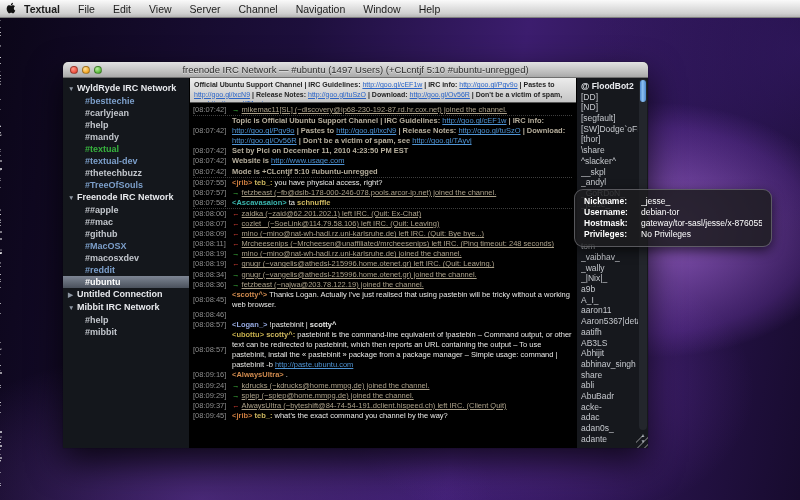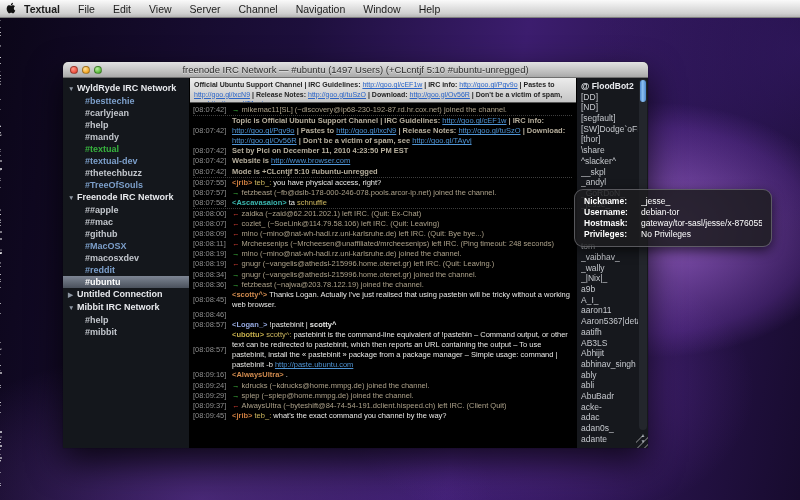--- a/index.html
+++ b/index.html
@@ -74,25 +74,25 @@
   }
   .chatlog { position:absolute; left:0; top:25px; right:0; bottom:22px; padding:2px 4px 0 3px; overflow:hidden;
              font-size:7.5px; line-height:10.1px; }
   .row { display:flex; align-items:center; }
   .row.sep { border-bottom:1px dotted #3e3e3e; }
   .time { color:#8d8d8d; min-width:39px; flex:0 0 39px; }
   .msg { flex:1; word-wrap:break-word; min-width:0; }
 
   .s-t { color:#e8e8e6; }
   .s-g { color:#b6ae9c;font-weight:bold; }
-  .s-j { color:#aba089; }
+  .s-j { color:#aba089;text-decoration:underline; }
   .s-ja { color:#3bb33b; font-weight:bold; }
   .s-pa { color:#cc3b2f; font-weight:bold; }
   .s-l { color:#4f94d4; text-decoration:underline; }
-  .s-m { color:#cdb75f; font-weight:normal; }
+  .s-m { color:#cdb75f; font-weight:bold; }
   .s-n { font-weight:bold; }
   .s-b { color:#e8e8e6; font-weight:bold; }
   .topicbar .s-g { color:#1e1e1e; }
   .topicbar .s-l { color:#2a64c8; }
 
   .inputwrap { position:absolute; left:3px; right:3px; bottom:4px; height:16px;
     border:2px solid #e3e3e3; border-radius:3px; background:#000;
     display:flex; align-items:center; padding:0 4px; font-size:9px; }
   .inputwrap .s-t { color:#f2f2f2; }
   .caret { display:inline-block; width:1px; height:10px; background:#fff; margin-left:1px; vertical-align:middle; }
@@ -287,21 +287,21 @@
           <div class="row">
             <span class="time">[08:07:42]</span>
             <span class="msg"><span class="s-g">Topic is Official Ubuntu Support Channel | IRC Guidelines: </span><span class="s-l">http://goo.gl/cEF1w</span><span class="s-g"> | IRC info: </span><span class="s-l">http://goo.gl/Pgv9o</span><span class="s-g"> | Pastes to </span><span class="s-l">http://goo.gl/ixcN9</span><span class="s-g"> | Release Notes: </span><span class="s-l">http://goo.gl/tuSzO</span><span class="s-g"> | Download: </span><span class="s-l">http://goo.gl/Ov56R</span><span class="s-g"> | Don't be a victim of spam, see </span><span class="s-l">http://goo.gl/TAyvj</span></span>
           </div>
           <div class="row">
             <span class="time">[08:07:42]</span>
             <span class="msg"><span class="s-g">Set by Pici on December 11, 2010 4:23:50 PM EST</span></span>
           </div>
           <div class="row">
             <span class="time">[08:07:42]</span>
-            <span class="msg"><span class="s-g">Website is </span><span class="s-l">http://www.browser.com</span></span>
+            <span class="msg"><span class="s-g">Website is </span><span class="s-l">http://www.usage.com</span></span>
           </div>
           <div class="row sep">
             <span class="time">[08:07:42]</span>
             <span class="msg"><span class="s-g">Mode is +CLcntjf 5:10 #ubuntu-unregged</span></span>
           </div>
           <div class="row">
             <span class="time">[08:07:55]</span>
             <span class="msg"><span class="s-n" style="color: rgb(201, 123, 63);">&lt;jrib&gt;</span><span class="s-t"> </span><span class="s-m">teb_:</span><span class="s-t"> you have physical access, right?</span></span>
           </div>
           <div class="row">
@@ -404,21 +404,21 @@
           <div class="user">_wally</div>
           <div class="user">_|Nix|_</div>
           <div class="user">a9b</div>
           <div class="user">A_I_</div>
           <div class="user">aaron11</div>
           <div class="user">Aaron5367|detach</div>
           <div class="user">aatifh</div>
           <div class="user">AB3LS</div>
           <div class="user">Abhijit</div>
           <div class="user">abhinav_singh</div>
-          <div class="user">ably</div>
+          <div class="user">share</div>
           <div class="user">abli</div>
           <div class="user">AbuBadr</div>
           <div class="user">acke-</div>
           <div class="user">adac</div>
           <div class="user">adan0s_</div>
           <div class="user">adante</div>
         </div>
       <div class="uscroll">
         <div class="uthumb"></div>
       </div>

